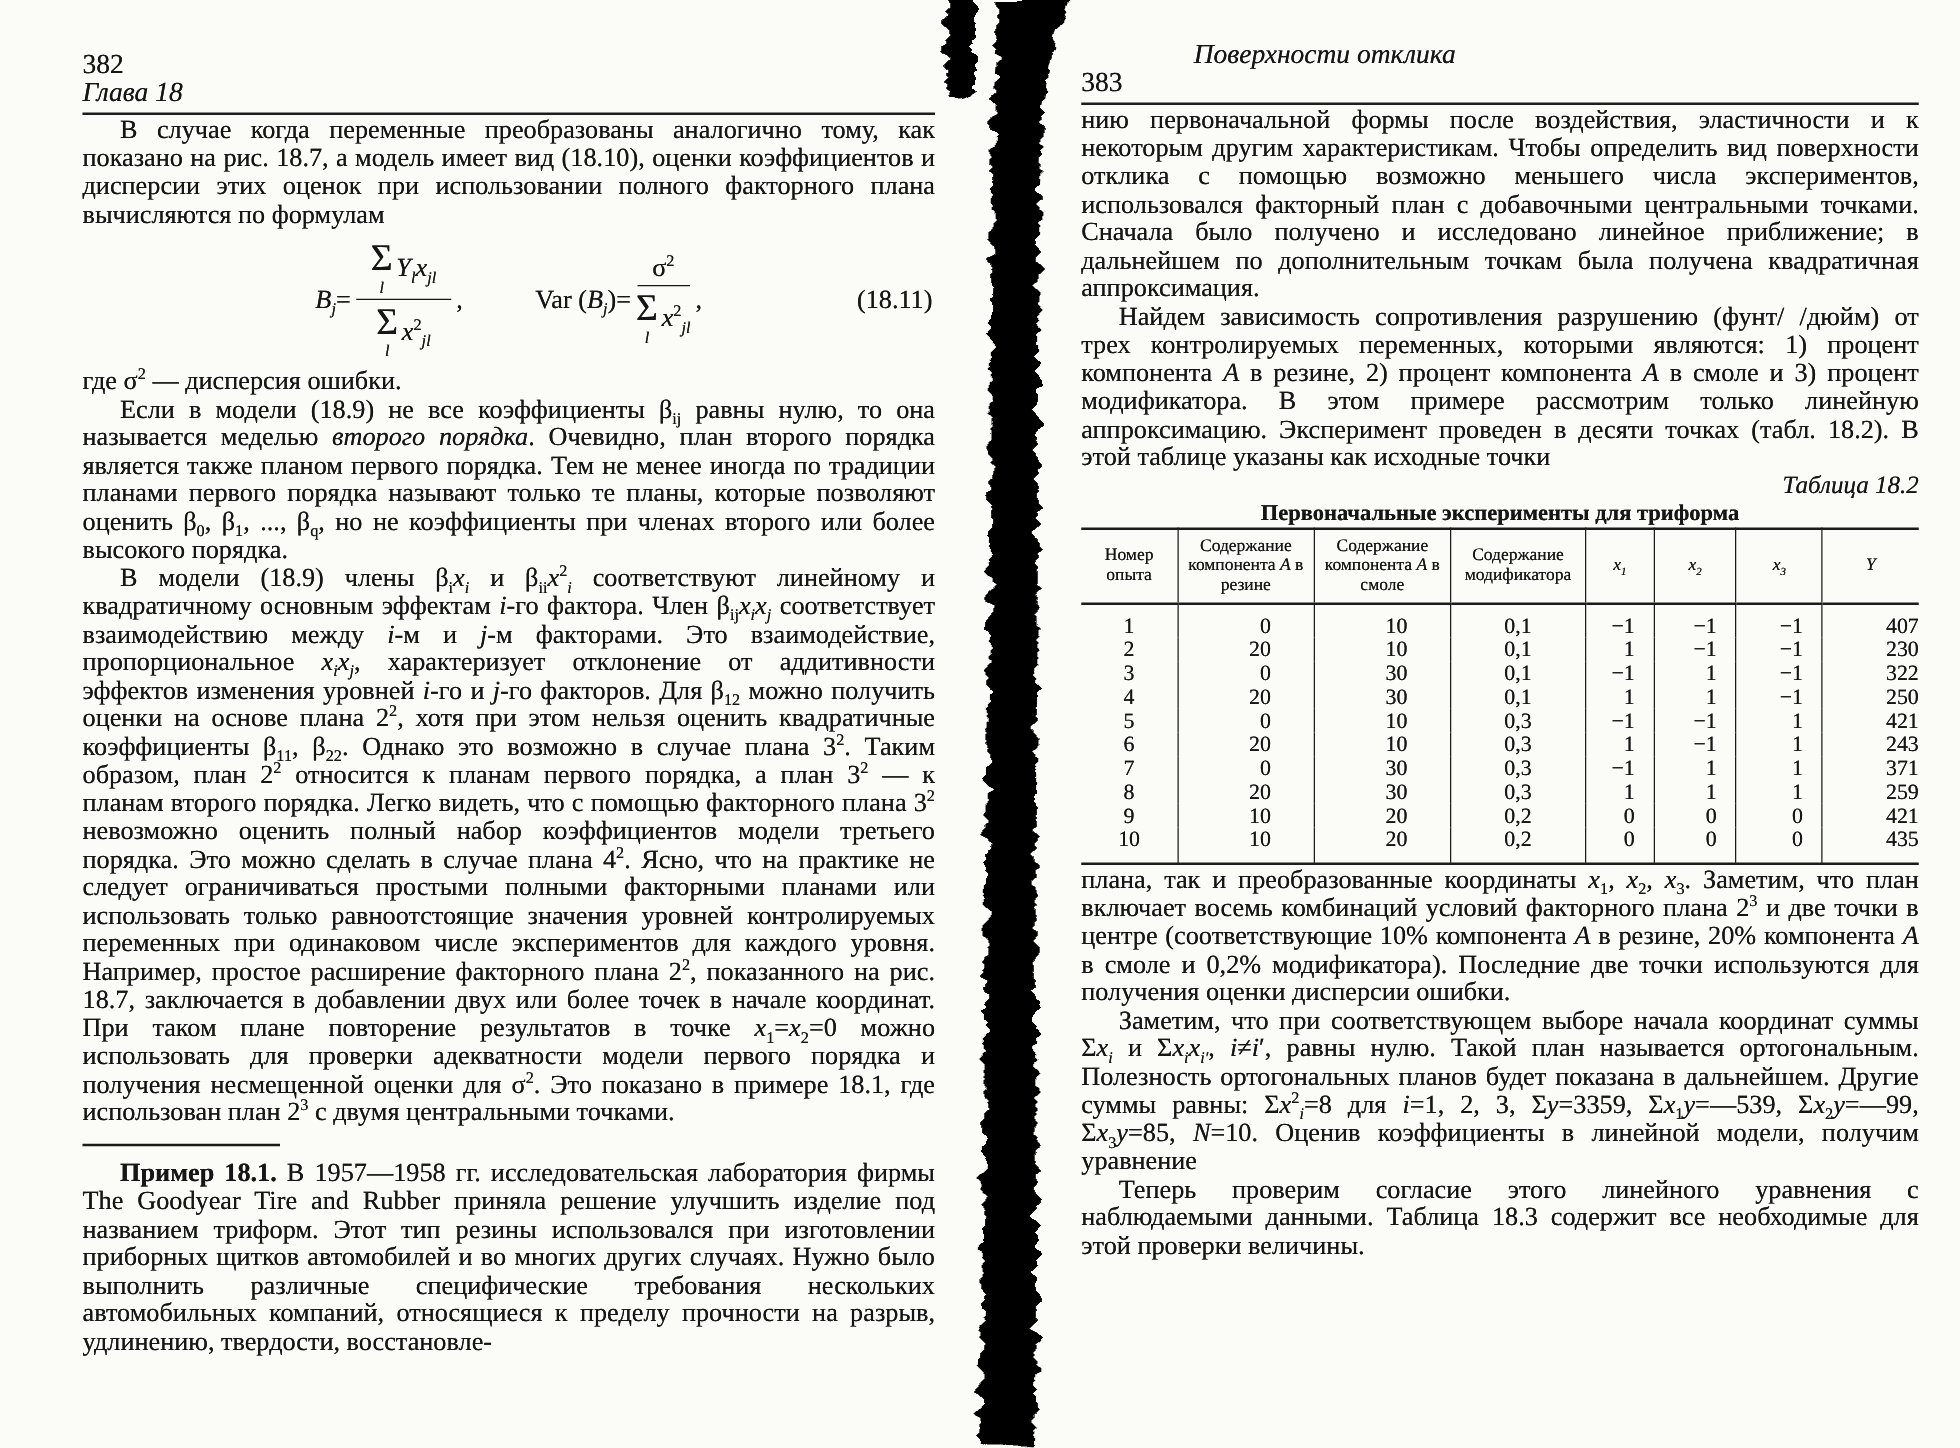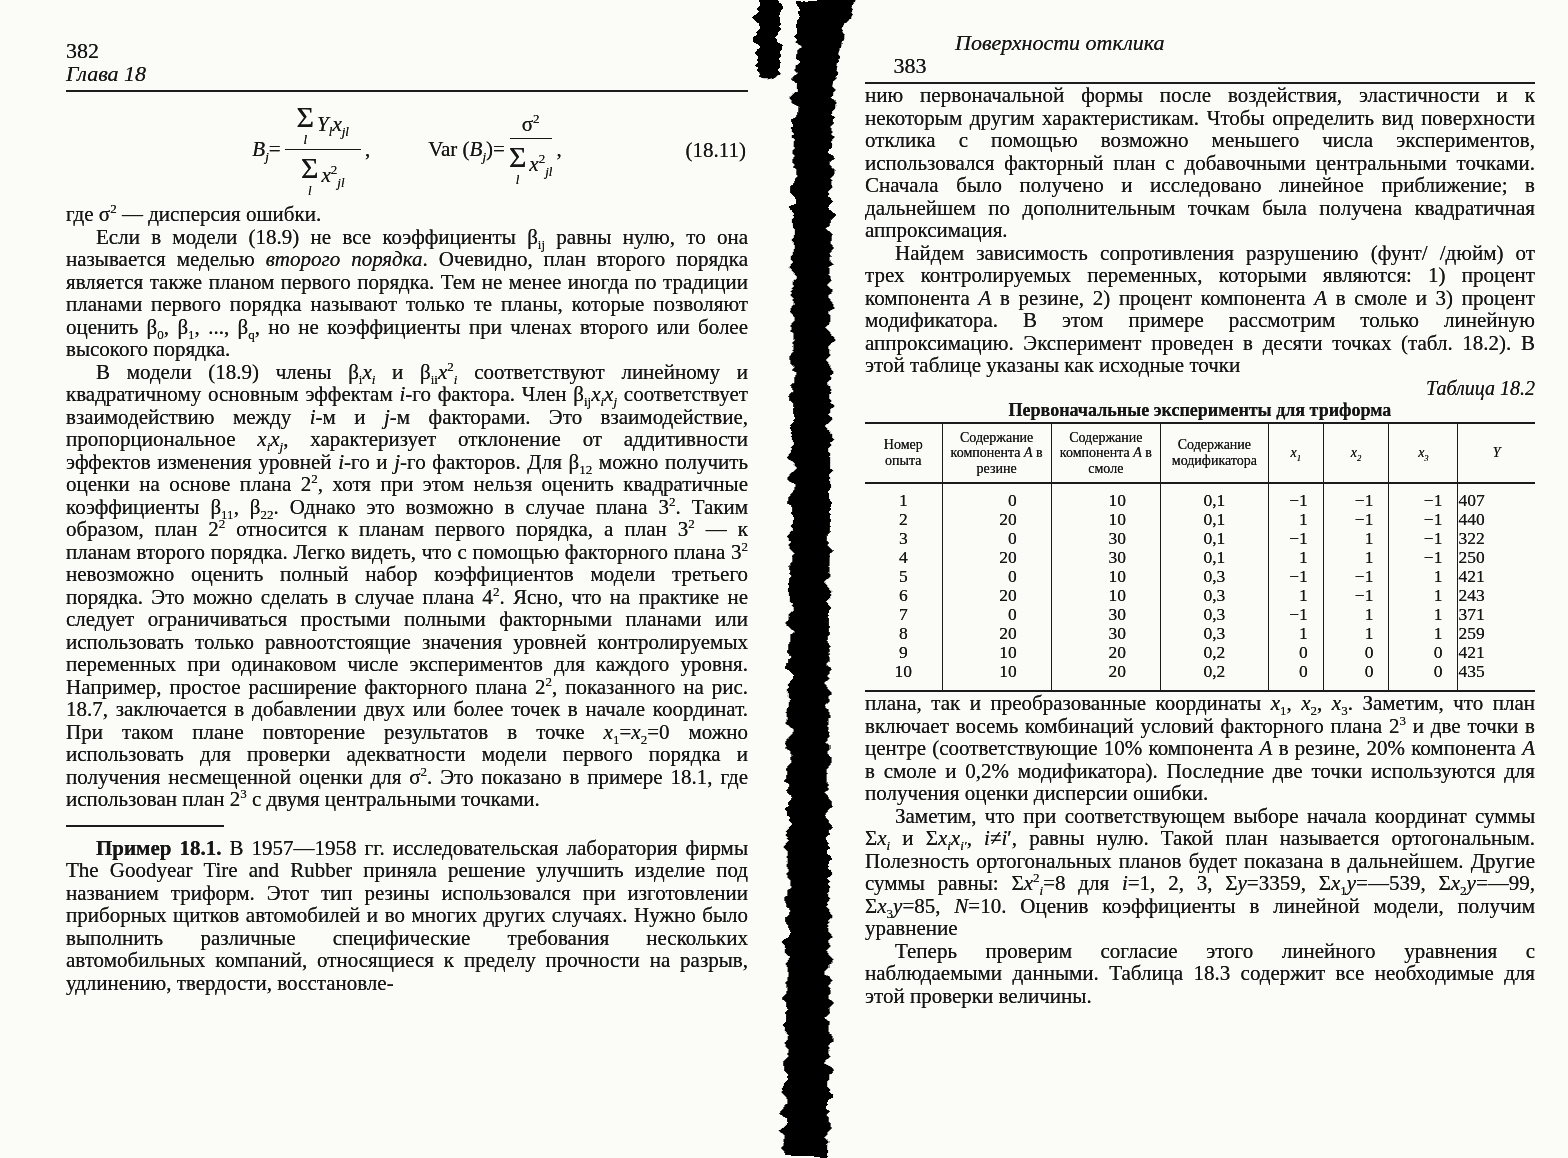--- a/index.html
+++ b/index.html
@@ -38,57 +38,58 @@
   .numrow{display:inline-flex;align-items:center;}
   .eqno{position:absolute;right:2px;top:50%;transform:translateY(-50%);font-size:21px;}
   .varspace{display:inline-block;width:58px;}
 
   .example-rule{border:none;border-top:2.2px solid #1b1b1b;width:158px;margin:14px 0 10px 0;}
 
   
   #right-page{left:865px;width:670px;}
   #right-page .pg-head{margin-top:32px;}
   #right-page .pg-head .title{flex:1;text-align:center;font-style:italic;padding-left:90px;}
-  #right-page .pg-head .num{width:90px;text-align:center;}
+  #right-page .pg-head .num{width:90px;text-align:left;}
   #right-page .p-first{font-family:Liberation Serif, serif;}
 
   .tbl-label{text-align:right;font-style:italic;font-size:20px;margin:10px 6px 2px 0;text-indent:0;}
   .tbl-caption{text-align:center;font-weight:bold;font-size:18px;margin:4px 0 6px 0;text-indent:0;}
 
   table.tbl{border-collapse:collapse;width:670px;table-layout:fixed;
             border-top:2.6px solid #1b1b1b;border-bottom:2.6px solid #1b1b1b;}
   table.tbl th{font-weight:normal;font-size:14px;line-height:15.5px;text-align:center;
                vertical-align:middle;padding:6px 2px;border-bottom:2px solid #1b1b1b;}
   table.tbl th,.tbl td{border-left:1.6px solid #1b1b1b;}
   table.tbl th:first-child,.tbl td:first-child{border-left:none;}
   .tbl td{font-size:17.5px;line-height:19px;padding:0;}
   .tbl tbody tr:first-child td{padding-top:7px;}
   .tbl tbody tr:last-child td{padding-bottom:9px;}
   .tbl td.c0{text-align:center;}
   .tbl td.c1,.tbl td.c2{text-align:right;padding-right:34px;}
   .tbl td.c3{text-align:center;}
   .tbl td.c4,.tbl td.c5,.tbl td.c6{text-align:right;padding-right:15px;}
-  .tbl td.c7{text-align:left;}
+  .tbl td.c7{text-align:right;}
   .mathhead{font-size:17px;font-style:italic;margin-left:33px;}
 
   .eq-center{text-align:center;margin:14px 0 12px 0;font-size:21.5px;text-indent:0;}
   .mt10{margin-top:10px;}
 
   
   #artifacts{position:absolute;left:0;top:0;pointer-events:none;}
 </style>
 </head>
 <body>
 
 <div class="page" id="left-page">
   <div class="pg-head">
     <span class="num">382</span>
     <span class="title">Глава 18</span>
   </div>
 
+  <p class="indent p-first">В случае когда переменные преобразованы аналогично тому, как показано на рис. 18.7, а модель имеет вид (18.10), оценки коэффициентов и дисперсии этих оценок при использовании полного факторного плана вычисляются по формулам</p>
 
   <div class="formula-wrap math">
     <span><i>B<sub>j</sub></i>=</span>
     <span class="frac">
       <span class="num numrow">
         <span class="sum">
           <span class="sg">Σ</span>
           <span class="ix">l</span>
         </span>
         <span><i>Y<sub>l</sub>x<sub>jl</sub></i></span>
@@ -174,21 +175,21 @@
           <td class="c7">407</td>
         </tr>
         <tr>
           <td class="c0">2</td>
           <td class="c1">20</td>
           <td class="c2">10</td>
           <td class="c3">0,1</td>
           <td class="c4">1</td>
           <td class="c5">−1</td>
           <td class="c6">−1</td>
-          <td class="c7">440</td>
+          <td class="c7">230</td>
         </tr>
         <tr>
           <td class="c0">3</td>
           <td class="c1">0</td>
           <td class="c2">30</td>
           <td class="c3">0,1</td>
           <td class="c4">−1</td>
           <td class="c5">1</td>
           <td class="c6">−1</td>
           <td class="c7">322</td>

